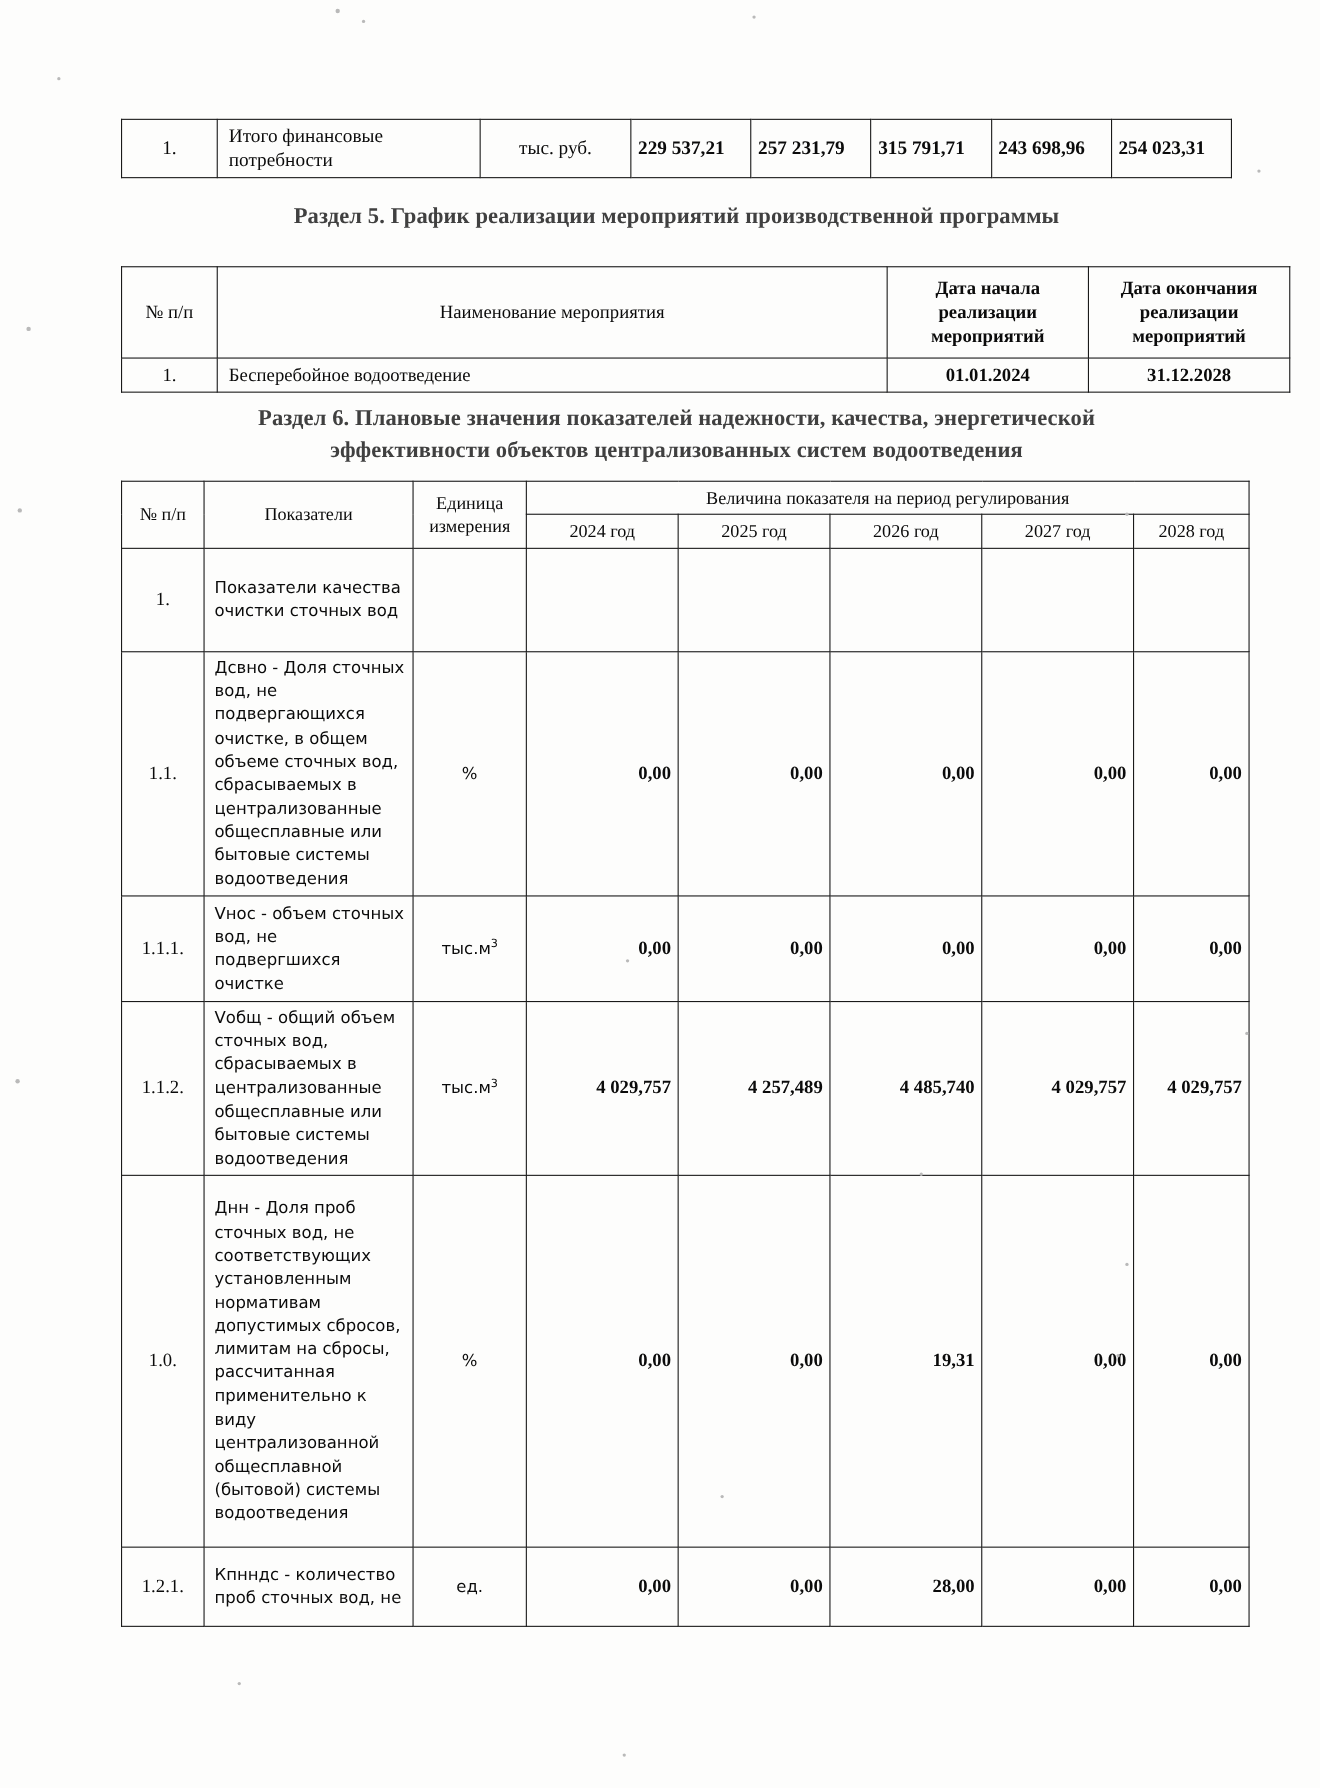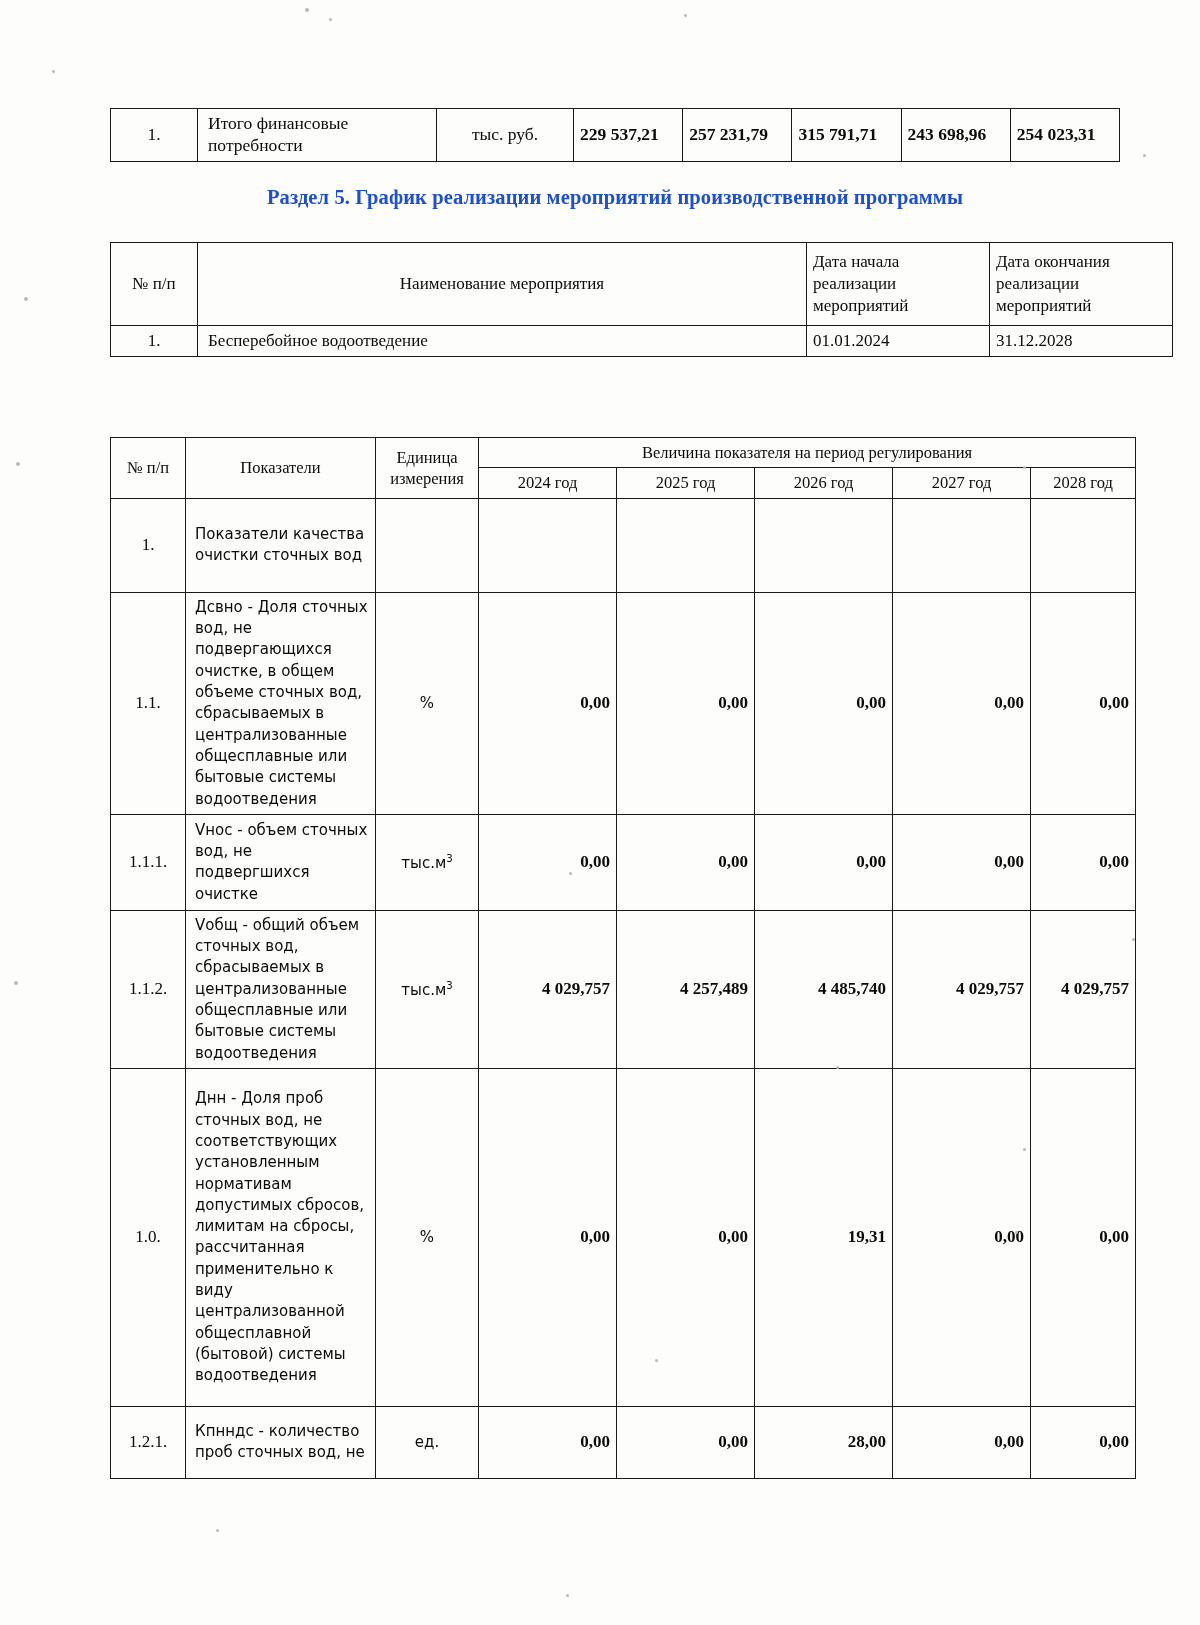--- a/index.html
+++ b/index.html
@@ -65,21 +65,21 @@
   #table-finance .c-unit  { width: 124px; text-align: center; }
   #table-finance .c-val   { font-weight: bold; }
 
   
   .section-title {
     position: absolute;
     text-align: center;
     font-weight: bold;
     font-size: 20.5px;
     letter-spacing: 0.1px;
-    color: #1d4ed8;
+    color: #404040;
   }
   #heading-section5 {
     left: 110px;
     top: 186px;
     width: 1010px;
   }
   #heading-section6 {
     left: 110px;
     top: 366px;
     width: 1010px;
@@ -96,21 +96,21 @@
   #table-schedule td {
     font-size: 17px;
     line-height: 1.3;
   }
   #table-schedule thead td {
     text-align: center;
     height: 74px;
   }
   #table-schedule .c-num   { width: 74px;  text-align: center; }
   #table-schedule .c-name  { width: 596px; }
-  #table-schedule .c-date  { width: 170px; text-align: left; }
+  #table-schedule .c-date  { width: 170px; text-align: center; font-weight: bold; }
   #table-schedule tbody .c-name { text-align: left; padding-left: 10px; }
 
   
   #table-indicators {
     position: absolute;
     left: 110px;
     top: 437px;
     width: 1010px;
   }
   #table-indicators td {
@@ -191,20 +191,24 @@
     <tbody>
       <tr>
         <td class="c-num">1.</td>
         <td class="c-name">Бесперебойное водоотведение</td>
         <td class="c-date">01.01.2024</td>
         <td class="c-date">31.12.2028</td>
       </tr>
     </tbody>
   </table>
 
+  <div class="section-title" id="heading-section6">
+    <div>Раздел 6.  Плановые значения показателей надежности, качества, энергетической</div>
+    <div>эффективности объектов централизованных систем водоотведения</div>
+  </div>
 
   <table class="doc" id="table-indicators">
     <colgroup>
       <col class="col-np">
         <col class="col-ind">
         <col class="col-unit">
       <col class="col-year">
         <col class="col-year">
         <col class="col-year">
         <col class="col-year">

